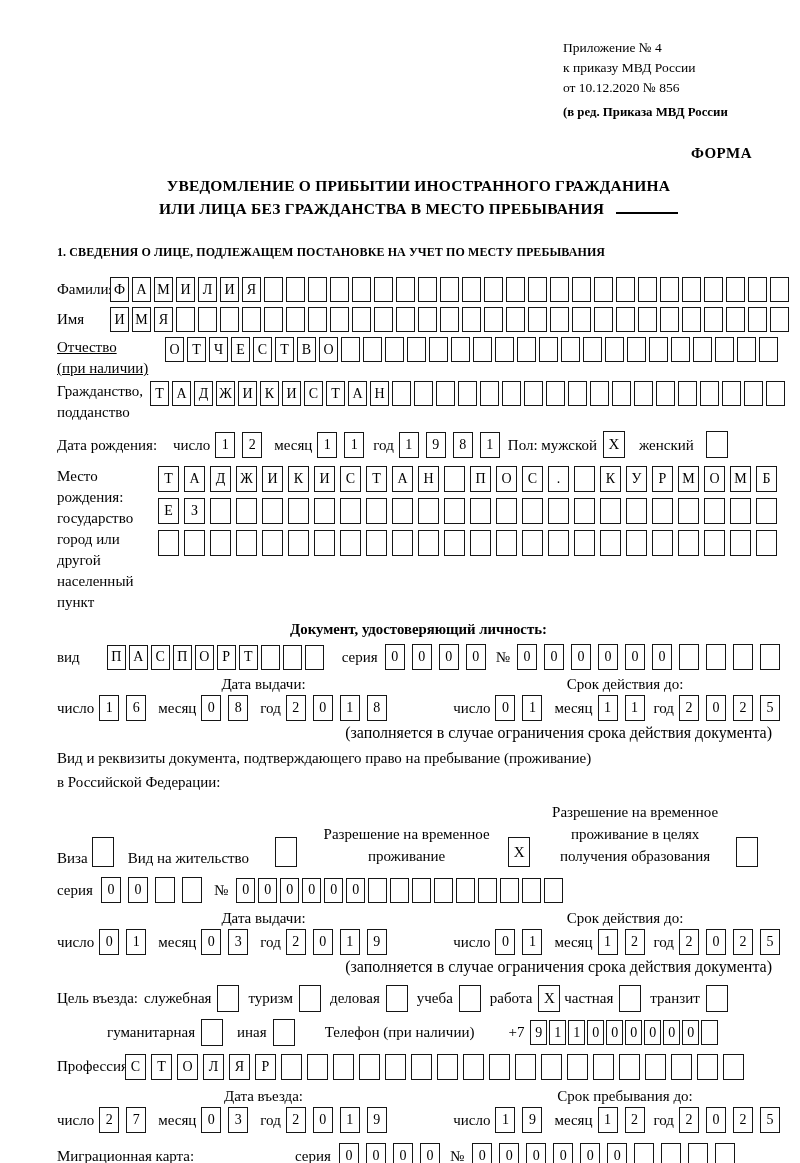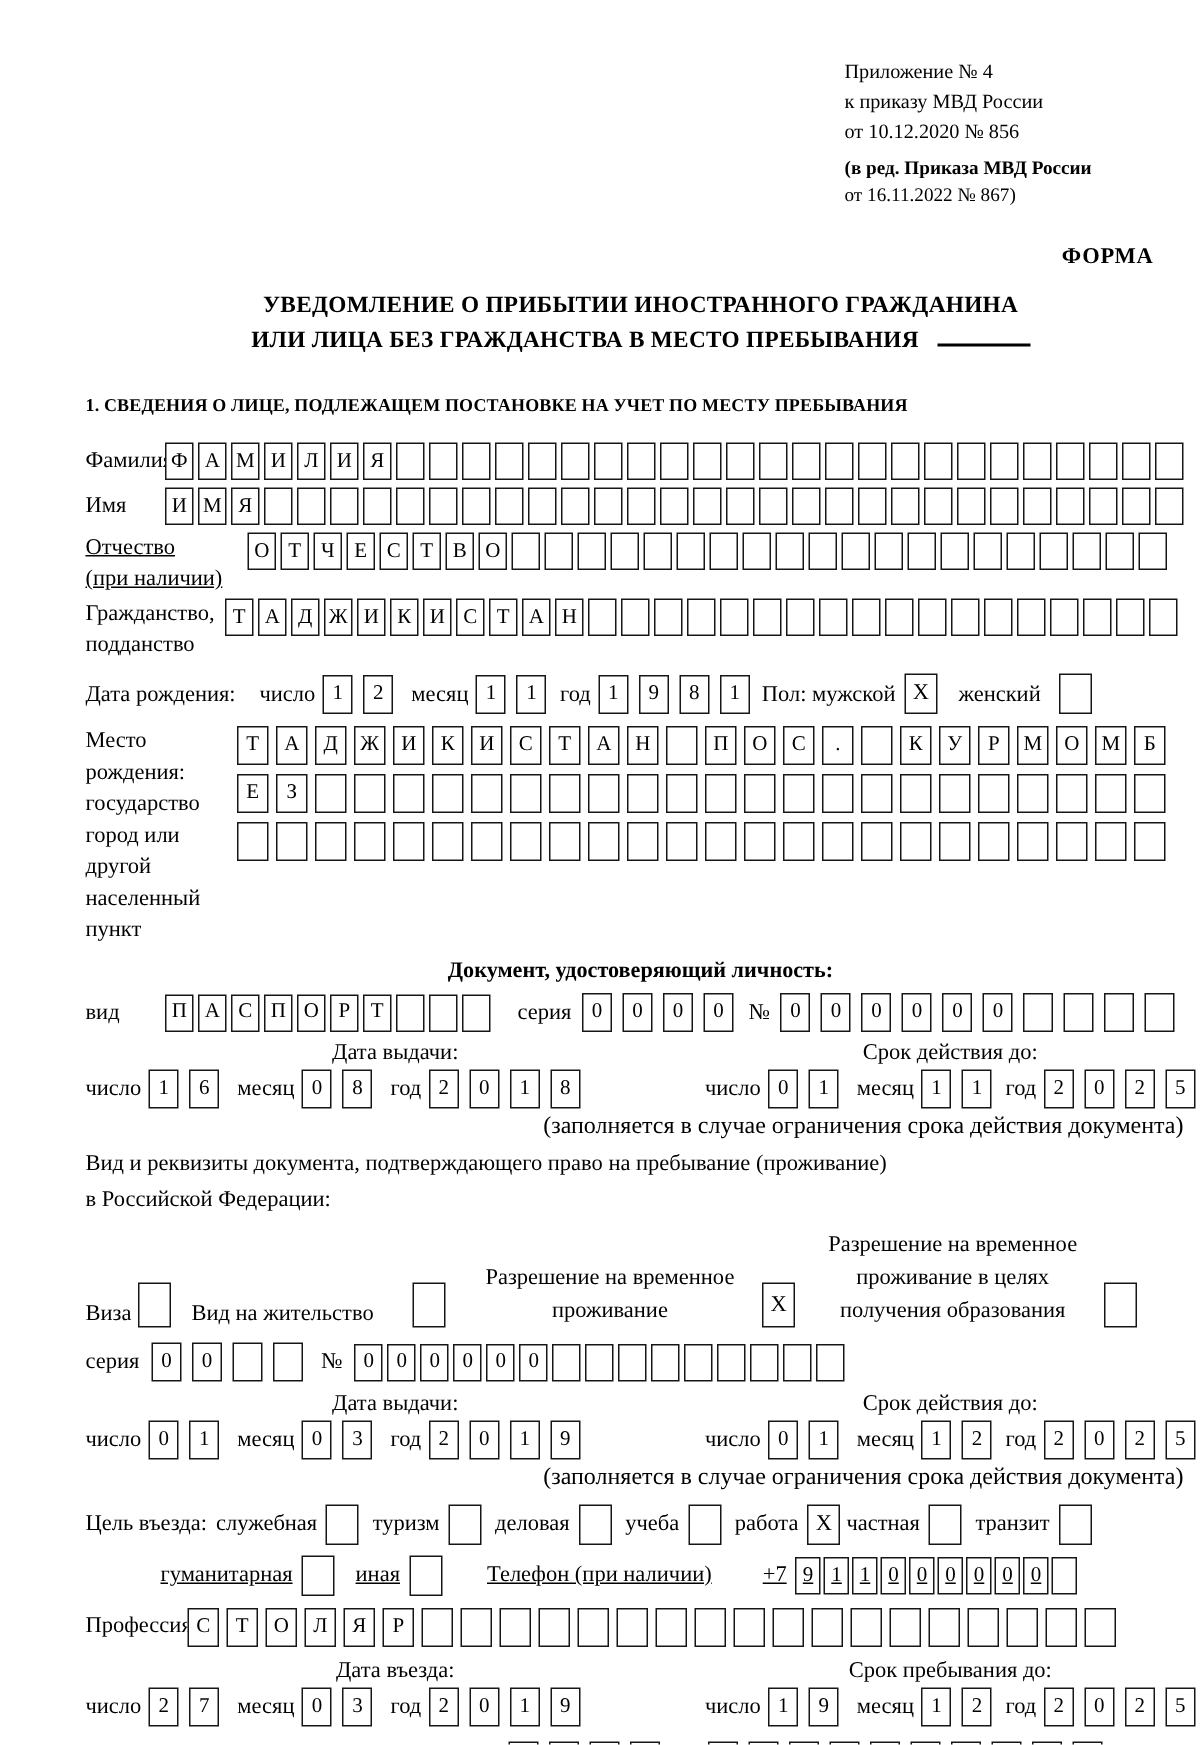--- a/index.html
+++ b/index.html
@@ -1,21 +1,21 @@
 <!DOCTYPE html>
 <html><head>
 <meta charset="utf-8">
 <style>
   html,body { margin:0; padding:0; background:#ffffff; }
   body {
     width:800px; height:1163px; overflow:hidden;
     font-family:"Liberation Serif","DejaVu Serif",serif;
     color:#000; font-size:15px;
   }
-  .sheet { padding:38px 3px 0 57px; box-sizing:border-box; width:800px; height:1005px; }
+  .sheet { padding:38px 20px 0 57px; box-sizing:border-box; width:800px; height:1005px; }
 
   
   .appendix { margin-left:506px; font-size:13.5px; line-height:20px; }
   .appendix .amend { font-size:12.8px; line-height:18px; }
   .appendix .amend.first { margin-top:5px;font-weight:bold; }
   .forma { text-align:right; padding-right:28px; margin-top:24px; font-weight:bold; font-size:15px; letter-spacing:.5px; }
 
   .title { text-align:center; font-weight:bold; font-size:15.5px; line-height:23px; margin-top:12px; letter-spacing:.2px; }
   .blank-line { display:inline-block; width:62px; border-bottom:2px solid #000; margin-left:12px; }
 
@@ -61,21 +61,20 @@
 </head>
 <body>
 
 <div class="sheet">
 
   <div class="appendix">
     <div>Приложение № 4</div>
     <div>к приказу МВД России</div>
     <div>от 10.12.2020 № 856</div>
     <div class="amend first">(в ред. Приказа МВД России</div>
-    <div class="amend">от 16.11.2022 № 867)</div>
   </div>
 
   <div class="forma">ФОРМА</div>
 
   <div class="title">
     <div>УВЕДОМЛЕНИЕ О ПРИБЫТИИ ИНОСТРАННОГО ГРАЖДАНИНА</div>
     <div>
       <span>ИЛИ ЛИЦА БЕЗ ГРАЖДАНСТВА В МЕСТО ПРЕБЫВАНИЯ</span><span class="blank-line"></span>
     </div>
   </div>
@@ -541,21 +540,21 @@
     <span class="t">учеба</span>
     <span class="cb"></span>
     <span class="t">работа</span>
     <span class="cb" style="margin-right:4px;">X</span>
     <span class="t">частная</span>
     <span class="cb"></span>
     <span class="t">транзит</span>
     <span class="cb" style="margin-right:0;"></span>
   </div>
 
-  <div class="purpose-row" style="margin-top:7px; padding-left:50px;text-decoration:underline;">
+  <div class="purpose-row" style="margin-top:7px; padding-left:50px;">
     <span class="t">гуманитарная</span>
     <span class="cb" style="margin-right:14px;"></span>
     <span class="t">иная</span>
     <span class="cb" style="margin-right:30px;"></span>
     <span class="t" style="margin-right:34px;">Телефон (при наличии)</span>
     <span class="t">+7</span>
     <span class="cells ph">
         <span class="cell">9</span>
         <span class="cell">1</span>
         <span class="cell">1</span>

